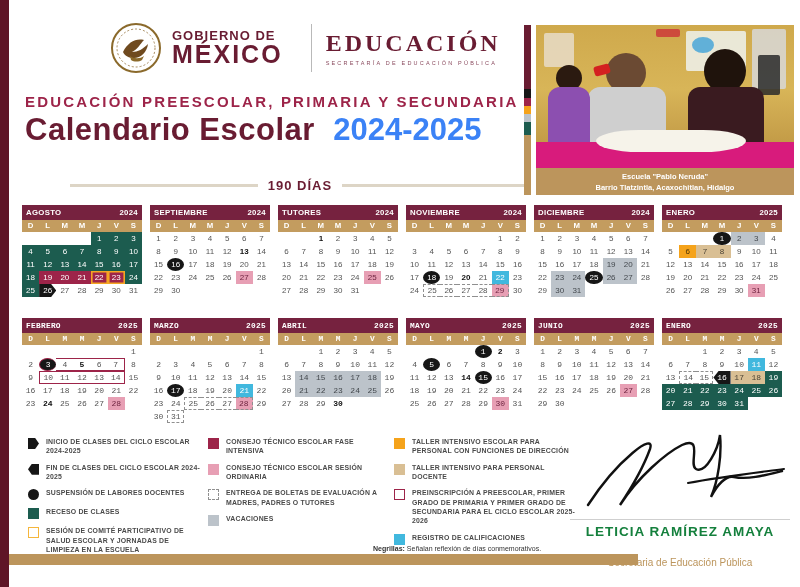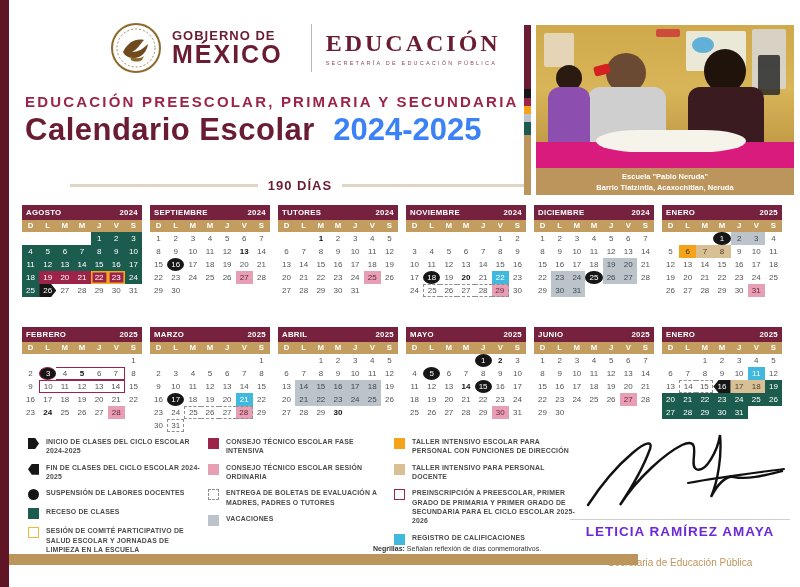--- a/index.html
+++ b/index.html
@@ -47,21 +47,21 @@
   #paper{position:absolute;left:60px;bottom:16px;width:150px;height:22px;background:#f6f3ea;border-radius:40%/70%;}
   .kid-head{position:absolute;border-radius:50%;}
   .kid-body{position:absolute;border-radius:12px 12px 0 0;}
   #bow{position:absolute;width:16px;height:10px;background:#d42020;border-radius:3px;transform:rotate(-15deg);}
   #photo-caption{position:absolute;left:0;top:143px;width:258px;height:27px;background:#BC955C;
                  color:#fff;font-size:7.5px;font-weight:bold;text-align:center;line-height:1.5;padding-top:3px;}
 
   
   .months-row{left:22px;width:760px;display:grid;grid-template-columns:repeat(6,1fr);column-gap:8px;align-items:start;}
   #months-row-1{top:205px;}
-  #months-row-2{top:327px;}
+  #months-row-2{top:318px;font-family:Liberation Mono, monospace;}
   .month{width:100%;}
   .m-head{display:flex;justify-content:space-between;align-items:center;background:#76223F;
           color:#fff;font-size:7.8px;font-weight:bold;height:15px;padding:0 4px;letter-spacing:.3px;}
   .m-dow{display:grid;grid-template-columns:repeat(7,1fr);background:#C39C5F;height:12px;}
   .m-dow span{color:#fff;font-size:7.8px;font-weight:bold;text-align:center;line-height:12px;}
   .m-days{display:grid;grid-template-columns:repeat(7,1fr);}
   .cell{height:13px;font-size:8px;color:#555;display:flex;align-items:center;justify-content:center;}
   .s-b{color:#101010;font-weight:bold;}
   .s-g{background:#1C5C4F;color:#fff;}
   .s-r{background:#9D2449;color:#fff;}
@@ -99,21 +99,21 @@
   .sw-fill-yellow{background:#F5A31B;}
   .sw-fill-tan{background:#D9BF94;}
   .sw-outline-crimson{border:1.6px solid #9D2449;}
   .sw-fill-cyan{background:#41B8DE;}
   #legend-note{left:373px;top:545px;width:230px;font-size:7px;color:#333;}
   #legend-note b{font-weight:bold;}
 
   
   #signature-block{left:565px;top:425px;width:230px;text-align:center;}
   #signature-line{width:220px;height:1px;background:#cfcfcf;margin:2px auto 4px auto;}
-  #signer-name{font-size:13.5px;font-weight:bold;color:#6d28d9;letter-spacing:1px;}
+  #signer-name{font-size:13.5px;font-weight:bold;color:#15803d;letter-spacing:1px;}
   #signer-title{font-size:10px;color:#BC955C;margin-top:18px;text-align:center;}
 </style>
 </head>
 <body>
 
 <div id="page">
 
   <div id="left-strip" class="abs"></div>
 
   <div id="supertitle" class="abs">EDUCACIÓN PREESCOLAR, PRIMARIA Y SECUNDARIA</div>
@@ -169,21 +169,21 @@
       <div class="kid-body" style="left:52px;top:62px;width:78px;height:81px;background:#cfcfcf;"></div>
       <div class="kid-head" style="left:168px;top:24px;width:42px;height:44px;background:#1f130c;"></div>
       <div class="kid-body" style="left:152px;top:62px;width:76px;height:81px;background:#3a1b20;"></div>
       <div class="kid-head" style="left:20px;top:40px;width:26px;height:26px;background:#2b1a10;"></div>
       <div class="kid-body" style="left:12px;top:62px;width:42px;height:60px;background:#8c4fb0;"></div>
       <div id="table-band"></div>
       <div id="paper"></div>
     </div>
     <div id="photo-caption">
       <div>Escuela "Pablo Neruda"</div>
-      <div>Barrio Tlatzintla, Acaxochitlan, Neruda</div>
+      <div>Barrio Tlatzintla, Acaxochitlan, Hidalgo</div>
     </div>
   </div>
 
   <div id="months-row-1" class="abs months-row">
       <div class="month">
         <div class="m-head">
           <span>AGOSTO</span>
           <span>2024</span>
         </div>
         <div class="m-dow">

